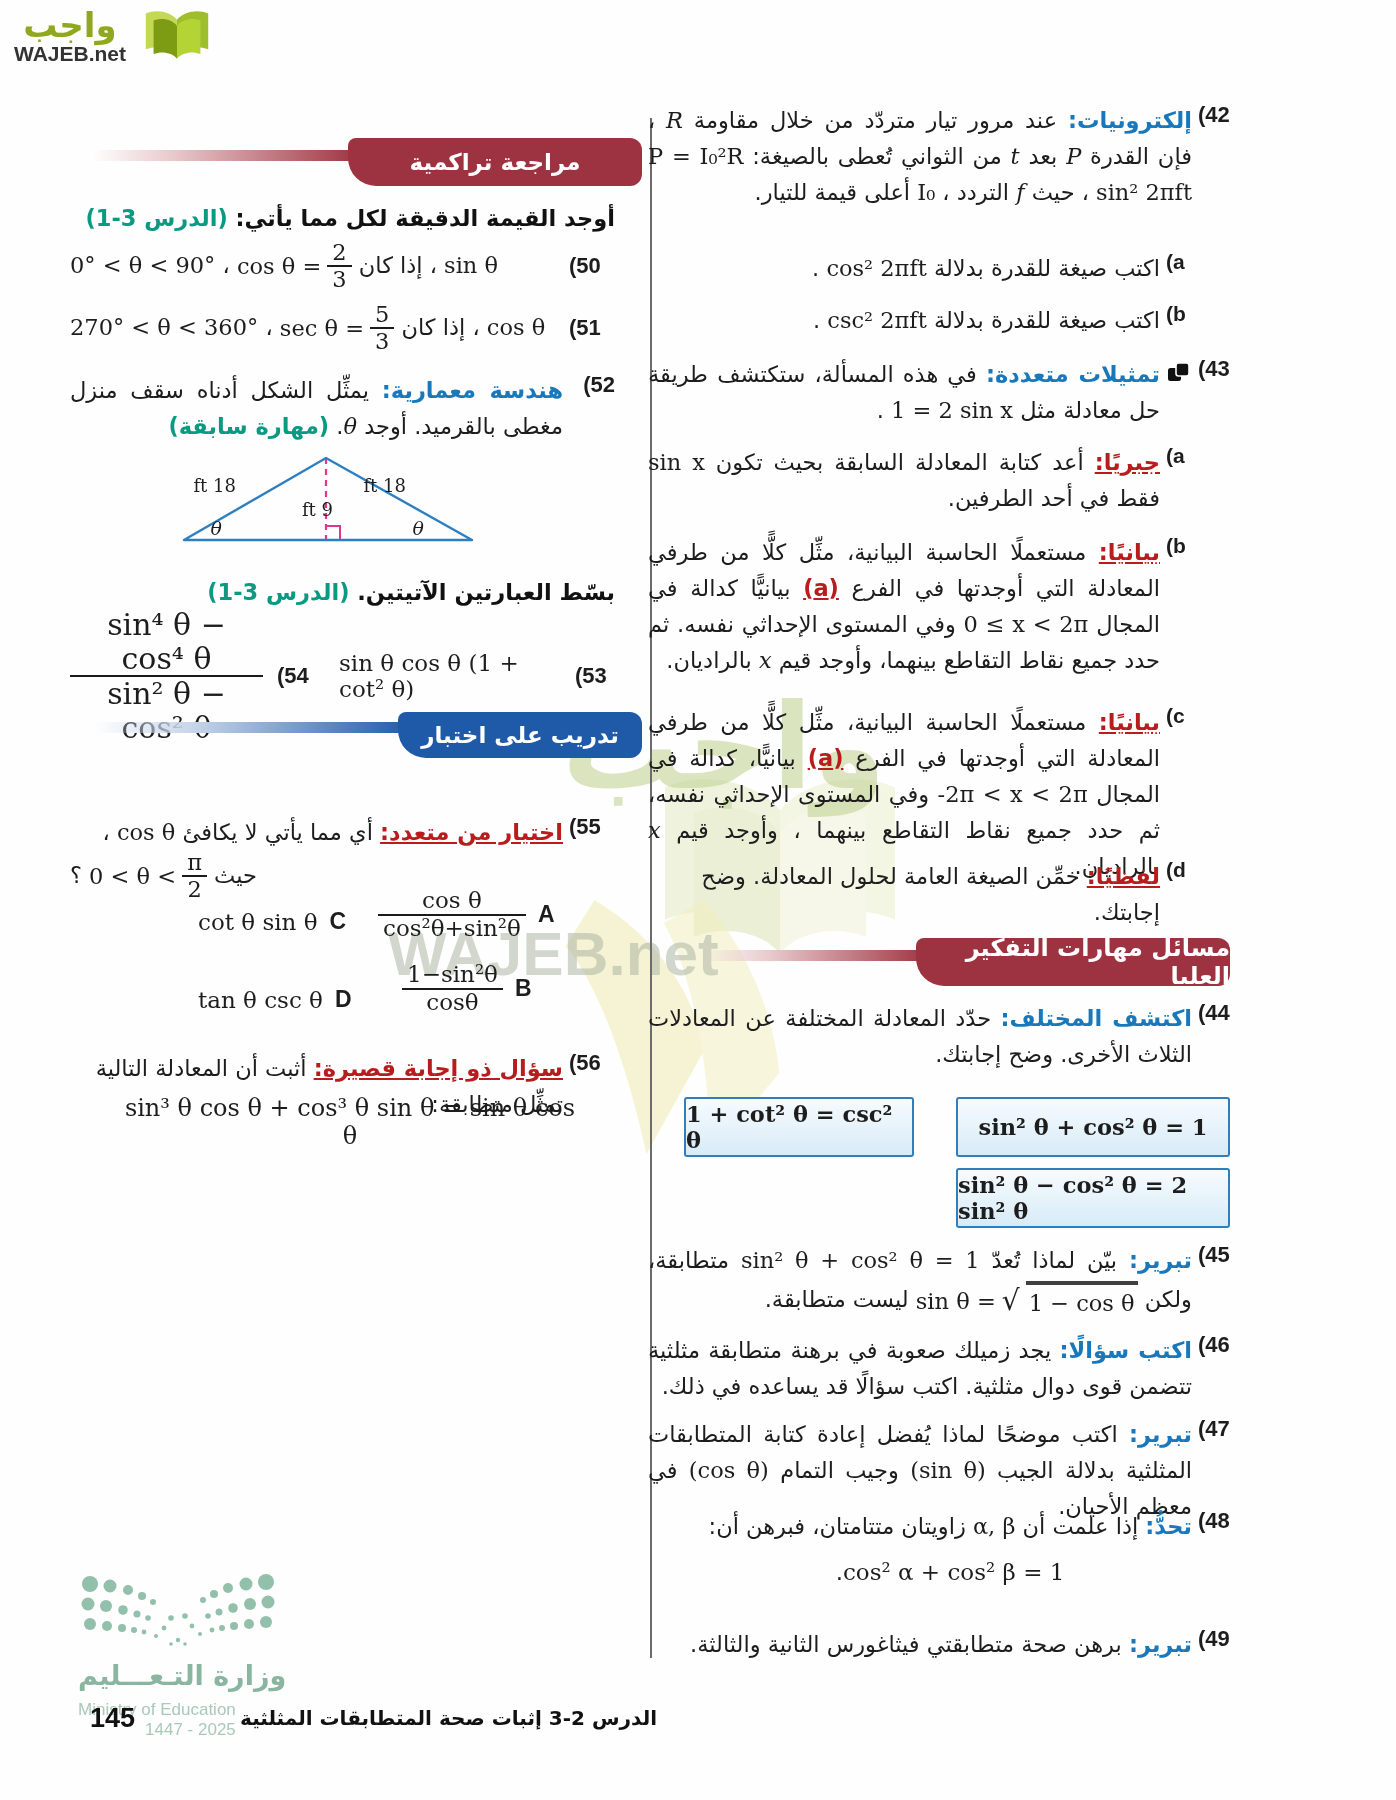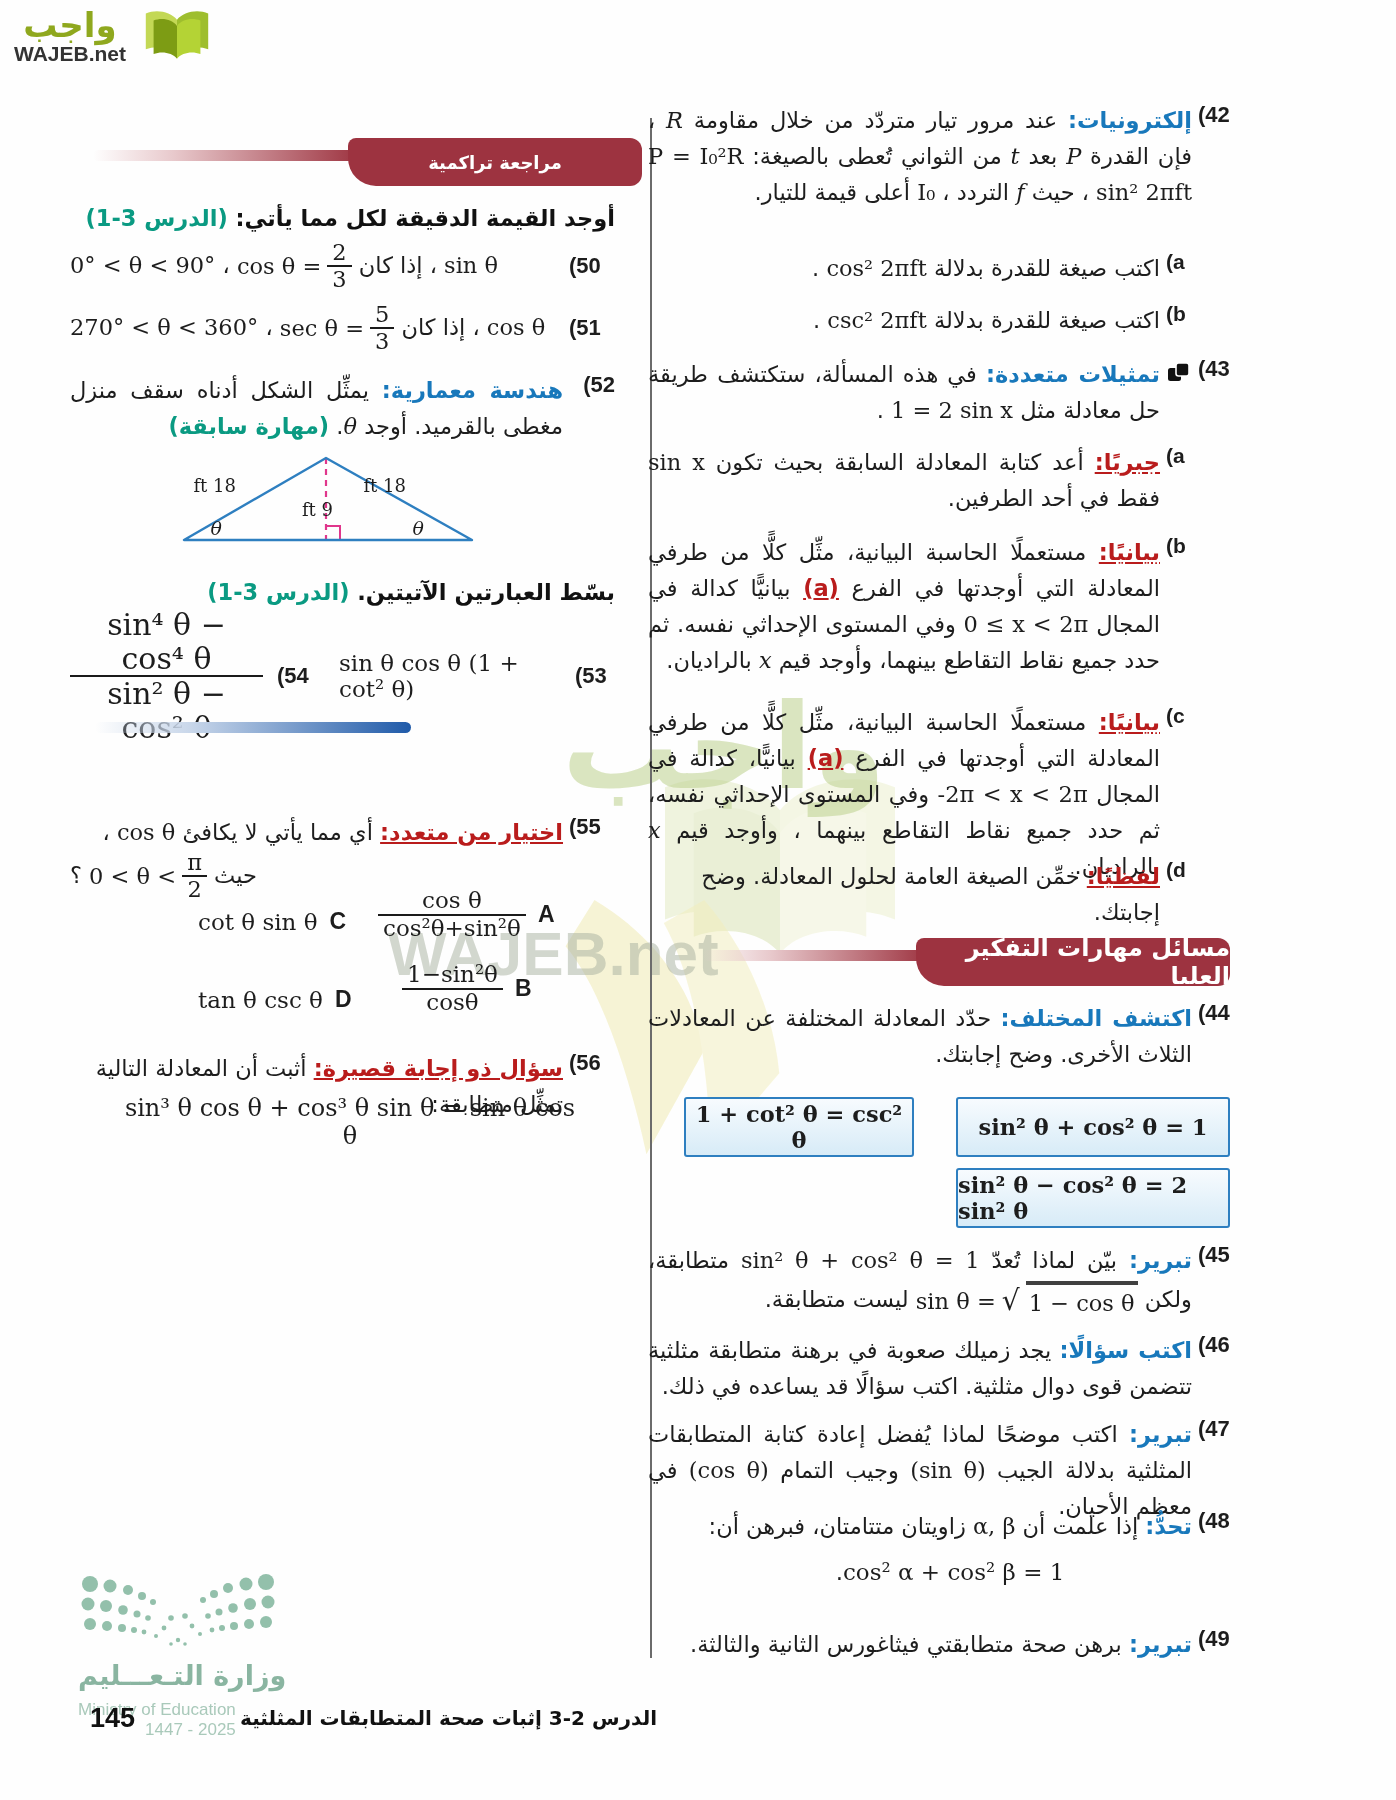--- a/index.html
+++ b/index.html
@@ -15,21 +15,21 @@
   .mi{font-style:italic;}
   .pnum{font-family:"Liberation Sans",sans-serif;font-weight:700;font-size:22px;
         direction:ltr;text-align:left;flex:0 0 54px;}
   .plet{font-family:"Liberation Sans",sans-serif;font-weight:700;font-size:21px;
         direction:ltr;text-align:left;flex:0 0 40px;}
   .prob{position:absolute;display:flex;direction:rtl;gap:6px;}
   .pbody{flex:1;}
   
   .band-main{position:absolute;height:48px;border-radius:8px 12px 12px 28px;
              display:flex;align-items:center;justify-content:center;
-             color:#fff;font-weight:700;font-size:18px;}
+             color:#fff;font-weight:700;font-size:23px;}
   .band-tail{position:absolute;height:11px;border-radius:6px;}
   .maroon{background:var(--maroon);}
   .blue{background:var(--blueband);}
   .tail-maroon{background:linear-gradient(to left,var(--maroon) 0%,#e8c9cc 70%,rgba(255,255,255,0) 100%);}
   .tail-blue{background:linear-gradient(to left,var(--blueband) 0%,#c9d7ea 70%,rgba(255,255,255,0) 100%);}
   
   .eqbox{position:absolute;border:2.2px solid var(--boxborder);border-radius:3px;
          background:linear-gradient(180deg,#f7fbfe 0%,#d7ebf7 100%);
          display:flex;align-items:center;justify-content:center;
          font-family:"DejaVu Serif",serif;font-weight:700;font-size:22.5px;direction:ltr;}
@@ -132,21 +132,21 @@
   <div class="band-tail tail-maroon" style="left:702px;top:950px;width:228px;"></div>
   <div class="band-main maroon" style="left:916px;top:938px;width:314px;font-size:24px;">
     <span>مسائل مهارات التفكير العليا</span>
   </div>
 
   <div class="prob" style="left:648px;top:1000px;width:604px;">
     <span class="pnum">(44</span>
     <div class="pbody par"><span class="kw">اكتشف المختلف:</span><span class=""> حدّد المعادلة المختلفة عن المعادلات الثلاث الأخرى. وضح إجابتك.</span></div>
   </div>
 
-  <div class="eqbox" style="left:684px;top:1097px;width:226px;height:56px;text-align:center;">1 + cot² θ = csc² θ</div>
+  <div class="eqbox" style="left:684px;top:1097px;width:226px;height:56px;">1 + cot² θ = csc² θ</div>
   <div class="eqbox" style="left:956px;top:1097px;width:270px;height:56px;">sin² θ + cos² θ = 1</div>
   <div class="eqbox" style="left:956px;top:1168px;width:270px;height:56px;">sin² θ − cos² θ = 2 sin² θ</div>
 
   <div class="prob" style="left:648px;top:1242px;width:604px;">
     <span class="pnum">(45</span>
     <div class="pbody par"><span class="kw">تبرير:</span><span class=""> بيّن لماذا تُعدّ </span><span class="m" dir="ltr">sin² θ + cos² θ = 1</span><span class=""> متطابقة، ولكن </span><span class="mfx" dir="ltr">
           <span>sin θ = </span>
           <span class="sqrtsym">√</span>
           <span class="radical">1 − cos θ</span>
         </span><span class=""> ليست متطابقة.</span></div>
@@ -221,20 +221,23 @@
     <span class="pnum" style="flex:0 0 40px;margin-right:8px;">(54</span>
     <span style="font-size:30px;"><span class="mfx" dir="ltr">
           <span class="frac">
             <span class="fn">sin⁴ θ − cos⁴ θ</span>
             <span class="fd">sin² θ − cos² θ</span>
           </span>
         </span></span>
   </div>
 
   <div class="band-tail tail-blue" style="left:95px;top:722px;width:316px;"></div>
+  <div class="band-main blue" style="left:398px;top:712px;width:244px;height:46px;">
+    <span>تدريب على اختبار</span>
+  </div>
 
   <div class="prob" style="left:70px;top:814px;width:545px;">
     <span class="pnum" style="flex:0 0 46px;">(55</span>
     <div class="pbody par" style="text-align:right;"><span class="kb">اختيار من متعدد:</span><span class=""> أي مما يأتي لا يكافئ </span><span class="m" dir="ltr">cos θ</span><span class=""> ،</span></div>
   </div>
   <div class="par" style="position:absolute;left:70px;top:850px;width:440px;text-align:left;direction:rtl;"><span class="">حيث </span><span class="mfx" dir="ltr">
         <span>0 &lt; θ &lt; </span>
         <span class="frac">
           <span class="fn">π</span>
           <span class="fd">2</span>

